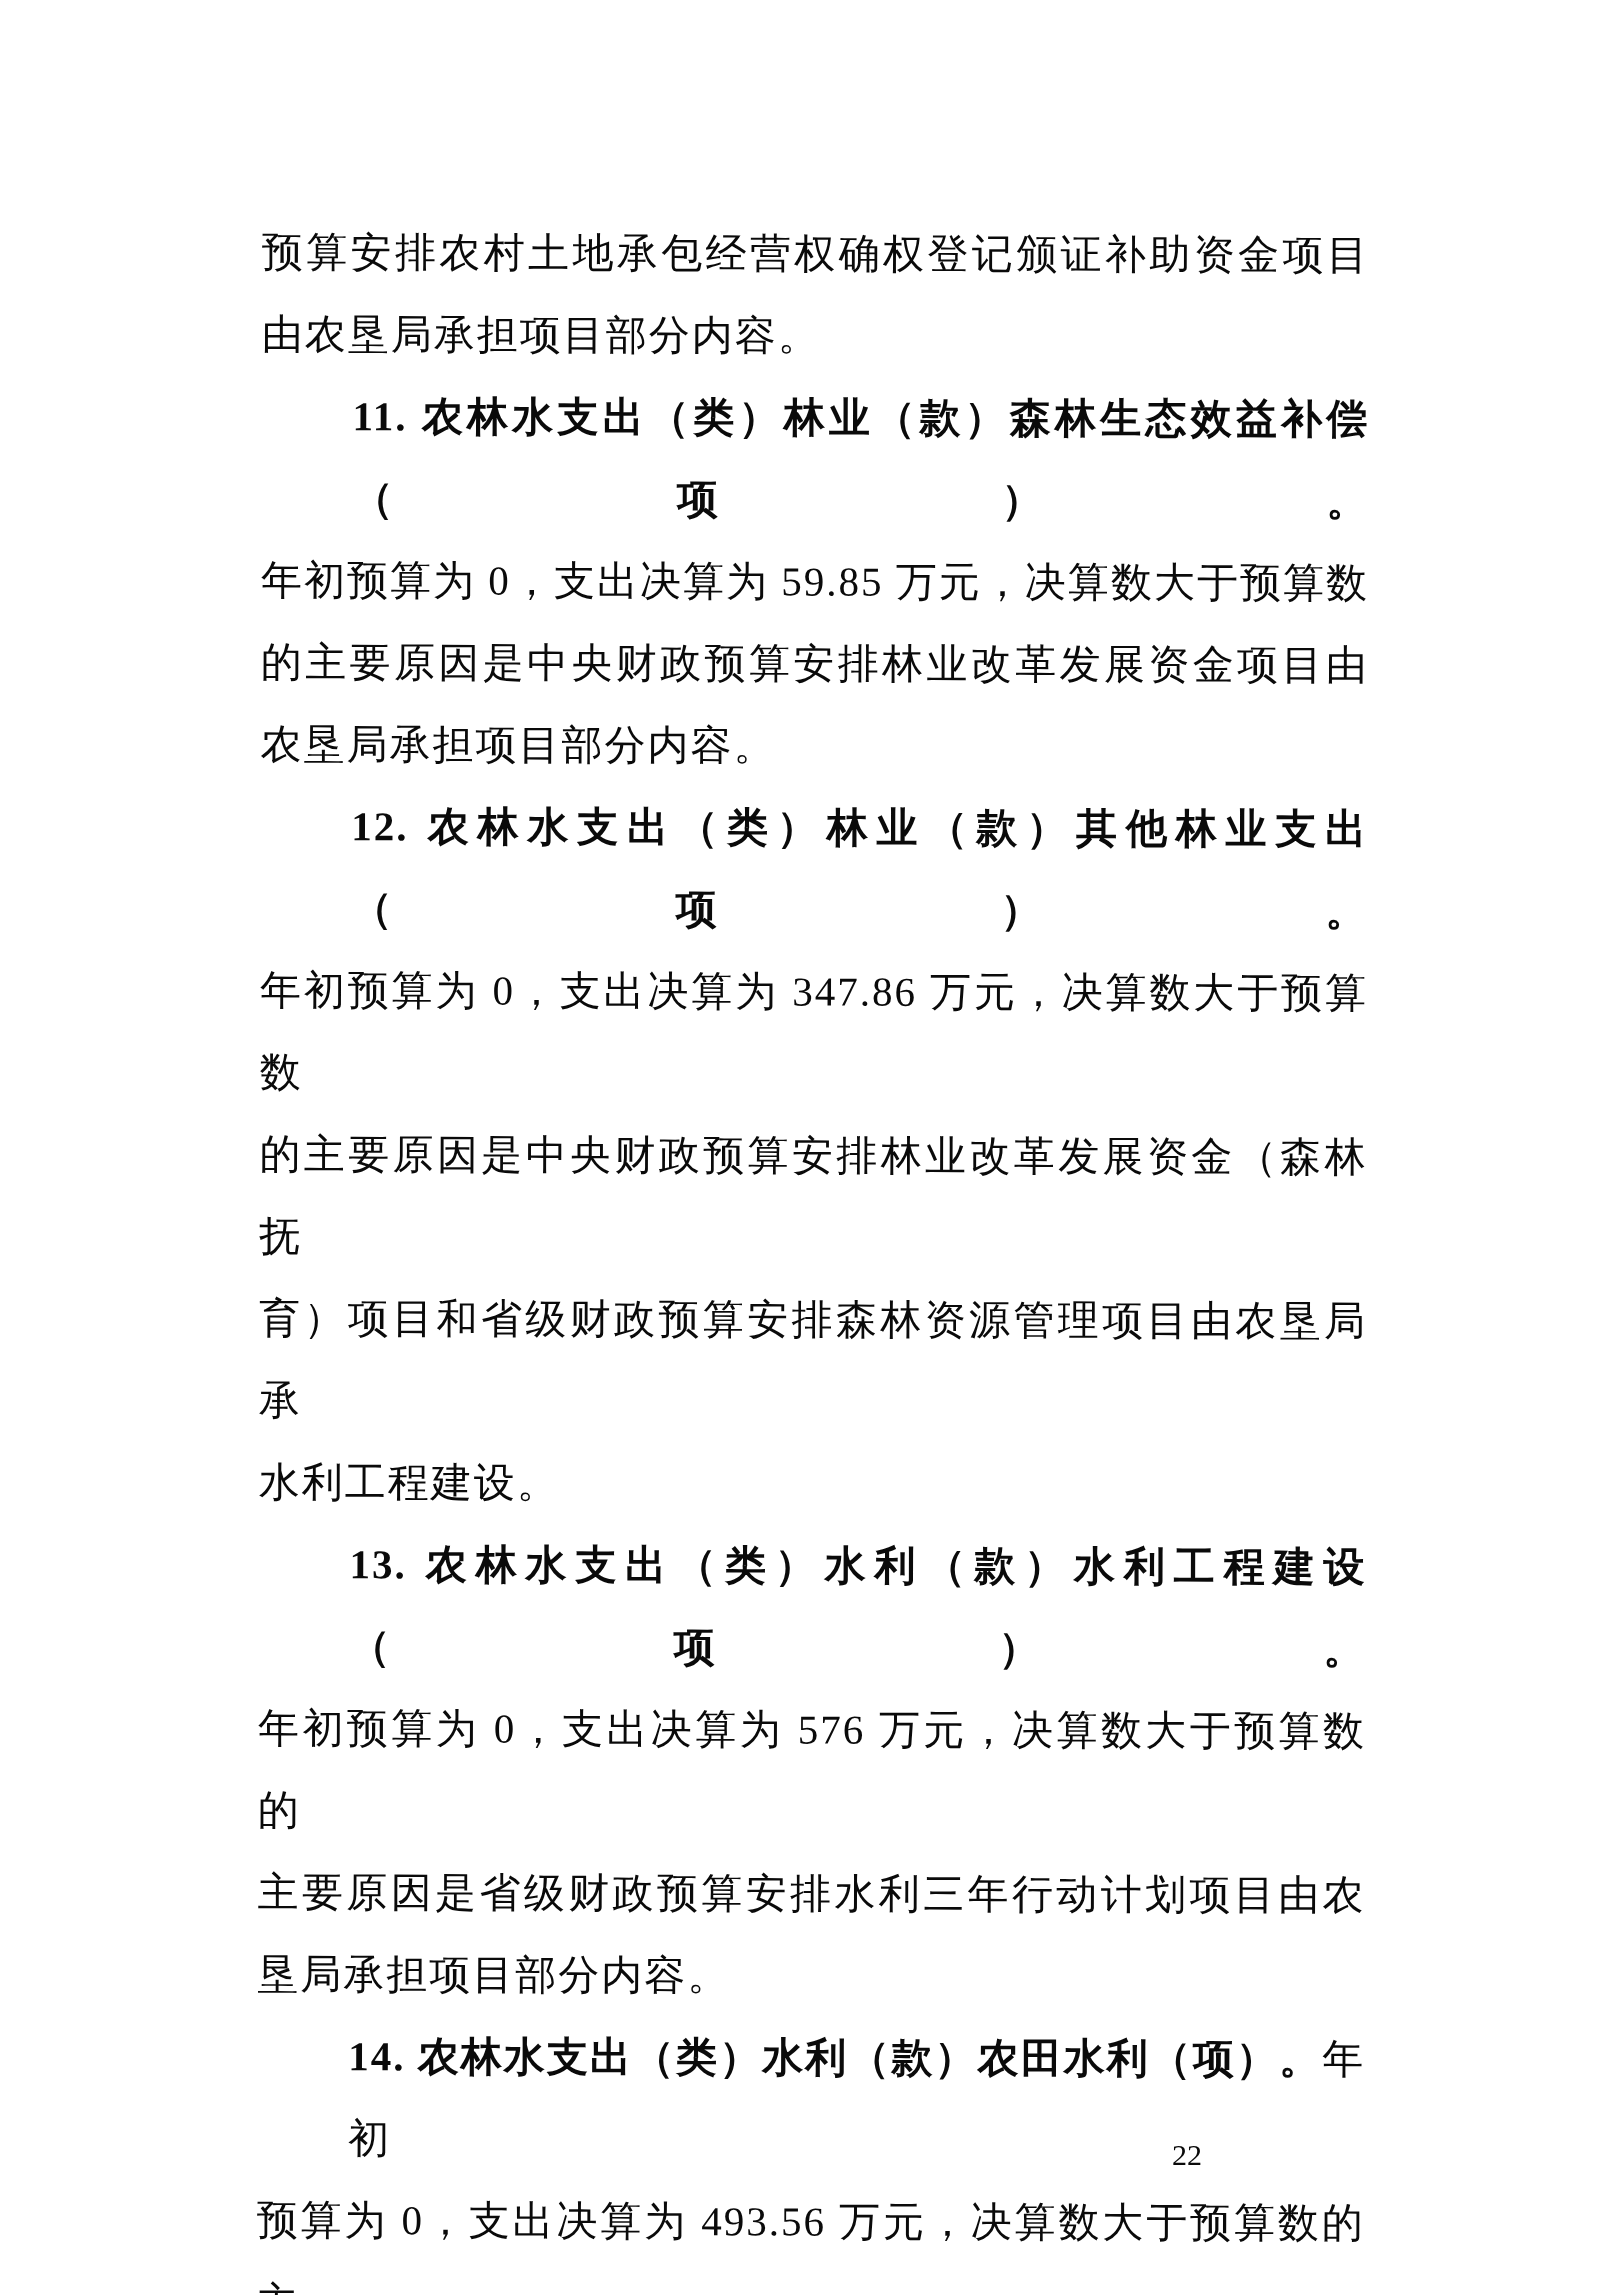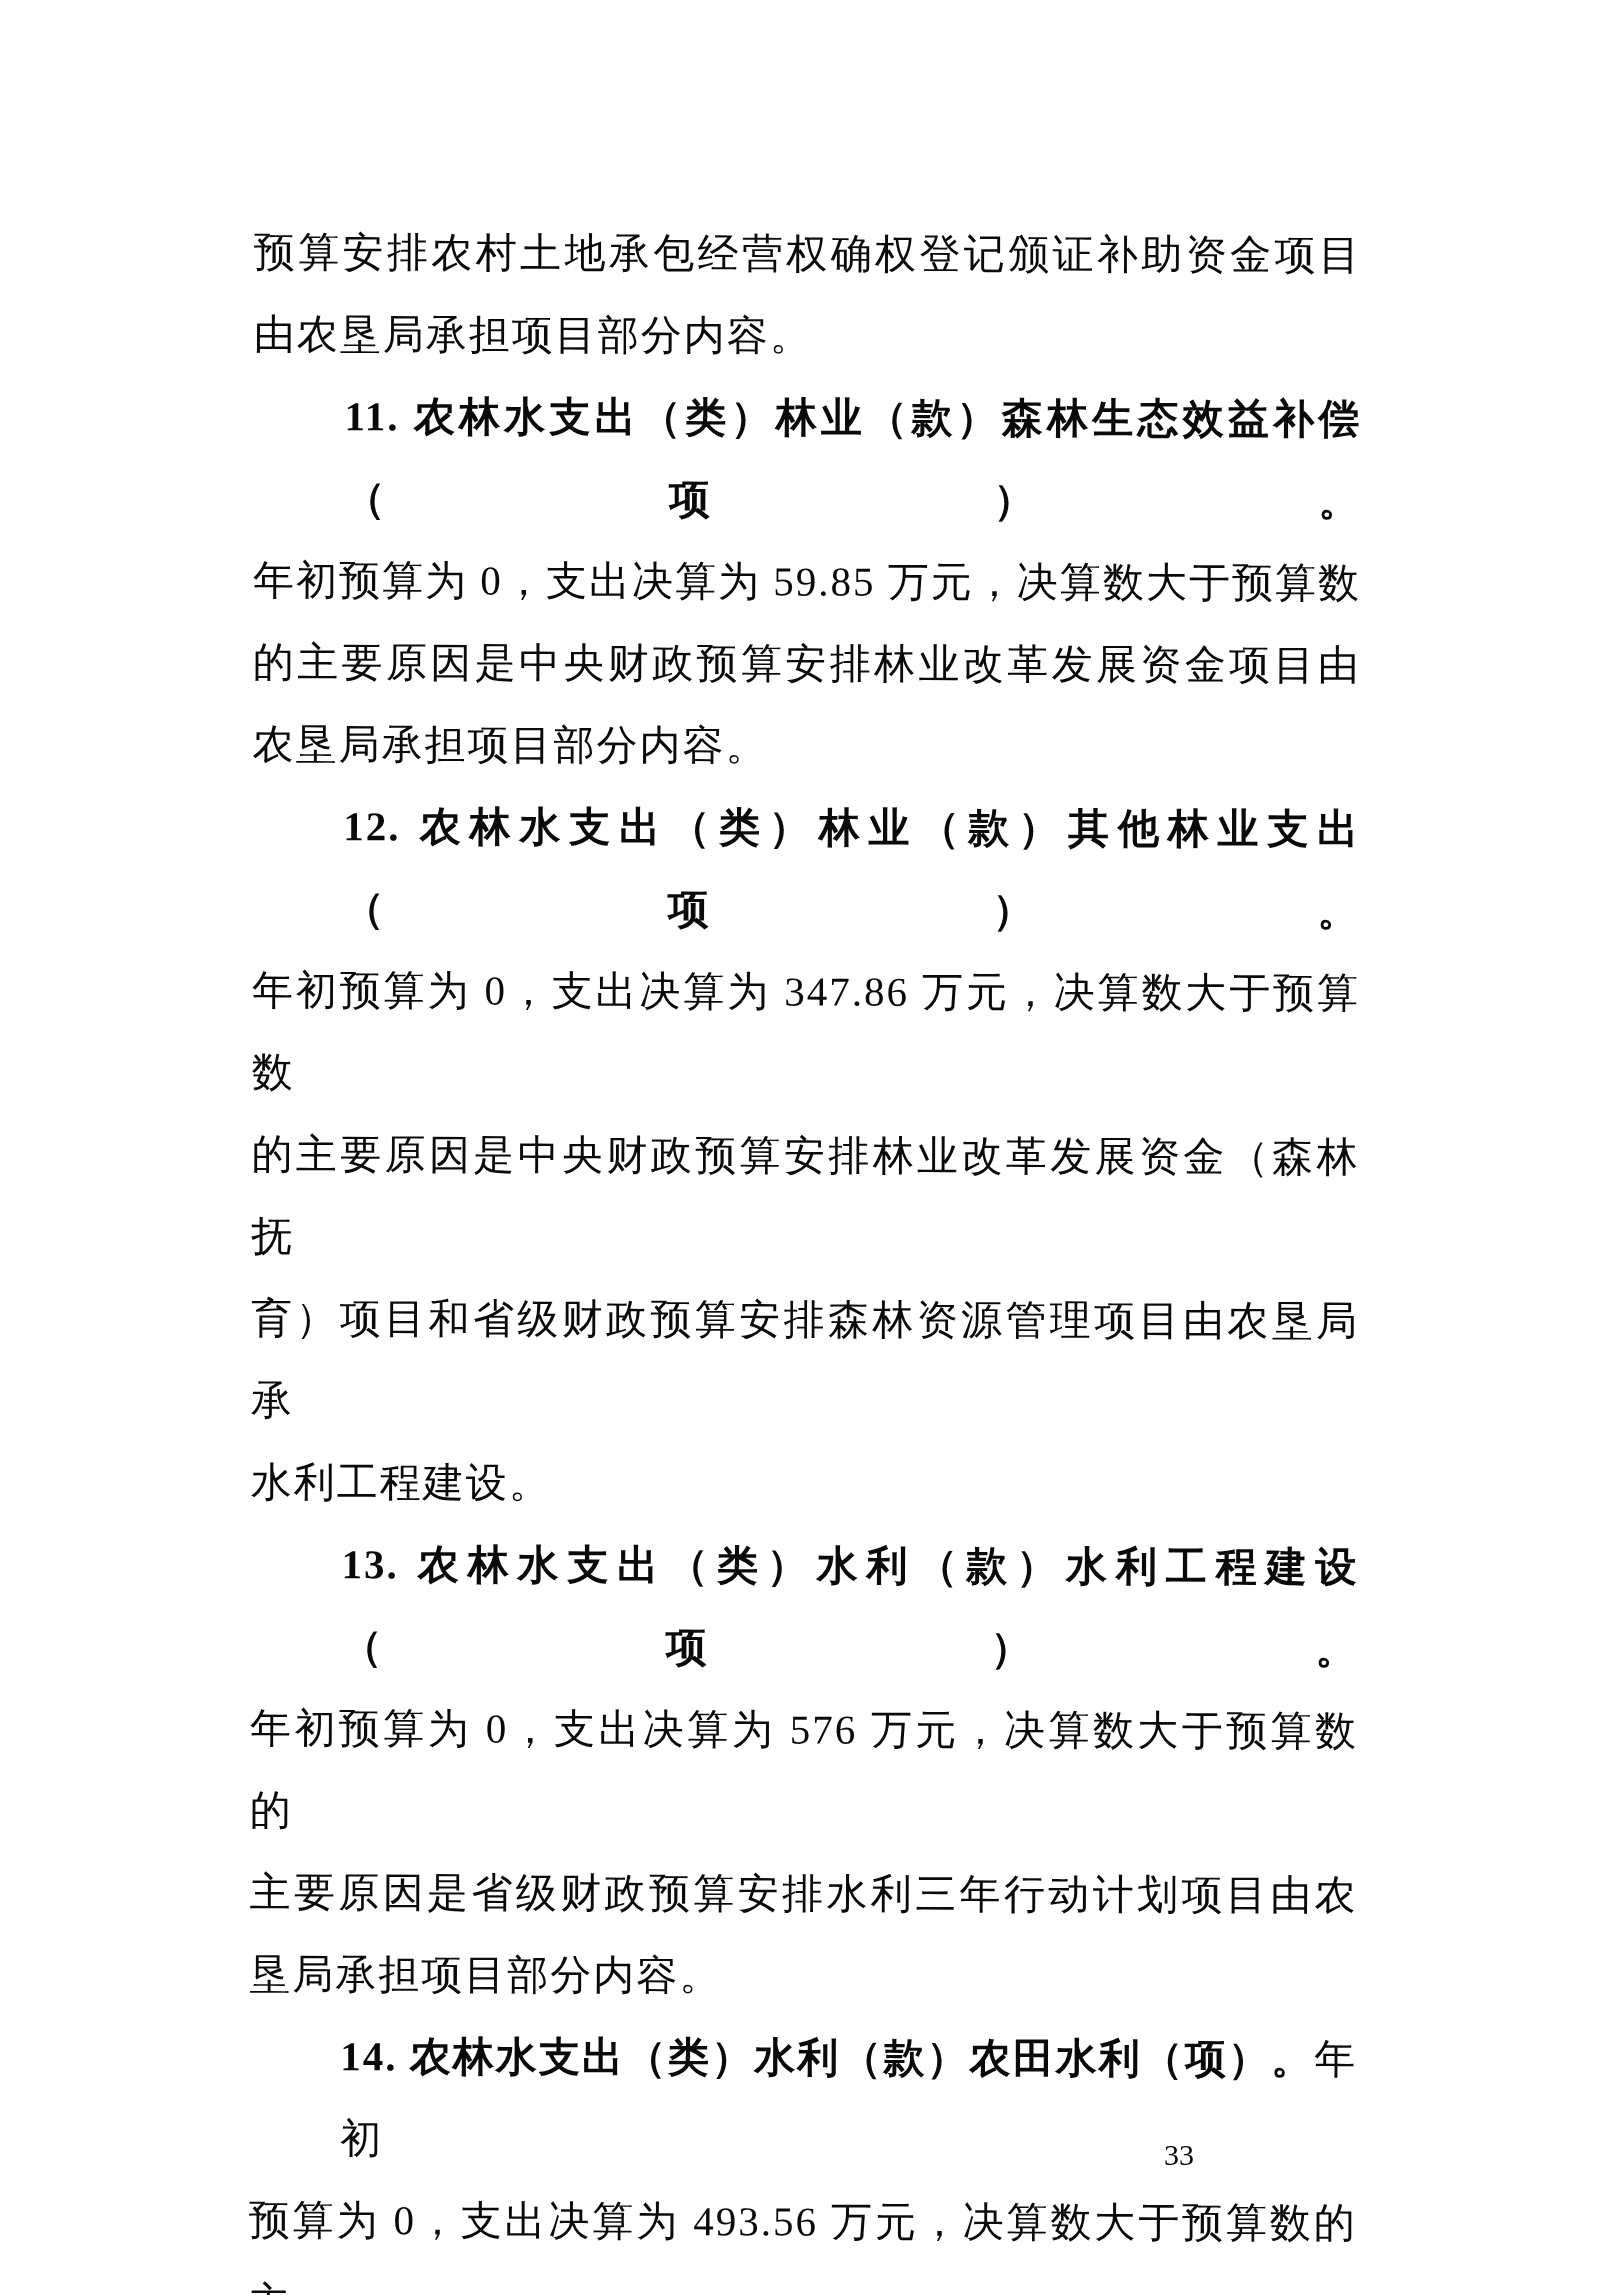--- a/index.html
+++ b/index.html
@@ -10,21 +10,21 @@
     width: 1615px;
     height: 2295px;
     background: #ffffff;
     position: relative;
     overflow: hidden;
     font-family: "Liberation Serif", "DejaVu Serif", serif;
     color: #000000;
   }
   .sheet {
     position: absolute;
-    left: 0; top: 0;
+    left: 8px; top: 0;
     width: 1436px;
     height: 2295px;
     background: #ffffff;
   }
   .content {
     position: absolute;
     left: 254px;
     top: 211px;
     width: 1108px;
     transform: rotate(0.15deg);
@@ -72,15 +72,15 @@
       <div class="line just"><span class="seg">的主要原因是中央财政预算安排林业改革发展资金（森林抚</span></div>
       <div class="line just"><span class="seg">育）项目和省级财政预算安排森林资源管理项目由农垦局承</span></div>
       <div class="line"><span class="seg">水利工程建设。</span></div>
       <div class="line just ind"><span class="seg bold">13. 农林水支出（类）水利（款）水利工程建设（项）。</span></div>
       <div class="line just"><span class="seg">年初预算为 0，支出决算为 576 万元，决算数大于预算数的</span></div>
       <div class="line just"><span class="seg">主要原因是省级财政预算安排水利三年行动计划项目由农</span></div>
       <div class="line"><span class="seg">垦局承担项目部分内容。</span></div>
       <div class="line just ind"><span class="seg bold">14. 农林水支出（类）水利（款）农田水利（项）。</span><span class="seg">年初</span></div>
       <div class="line just"><span class="seg">预算为 0，支出决算为 493.56 万元，决算数大于预算数的主</span></div>
     </main>
-  <div class="page-number">33</div>
+  <div class="page-number">22</div>
 </div>
 
 
 </body></html>

